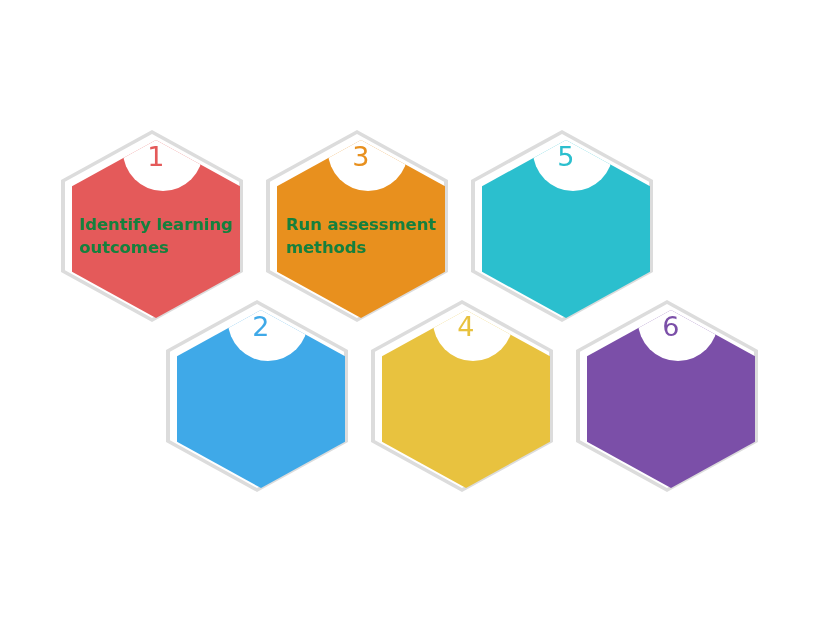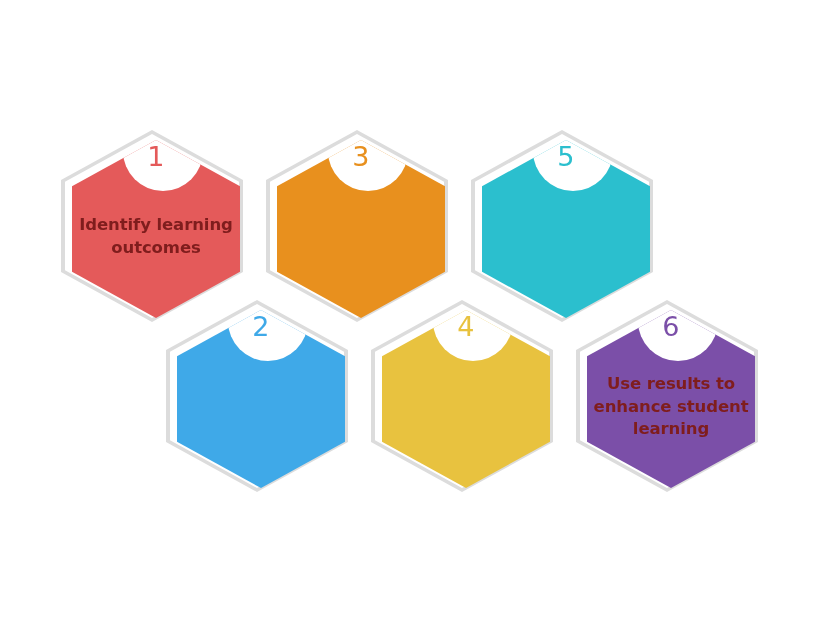--- a/index.html
+++ b/index.html
@@ -109,25 +109,25 @@
     position: absolute;
     left: 11px;
     top: 10px;
     width: 168px;
     height: 178px;
     display: flex;
     align-items: center;
     justify-content: center;
     padding-top: 16px;
     box-sizing: border-box;
-    color: #7f1d1d;
+    color: #15803d;
     font-size: 16.5px;
     font-weight: bold;
     line-height: 1.38;
-    text-align: center;
+    text-align: left;
     white-space: pre-line;
     letter-spacing: -.1px;
   }
 </style>
 </head>
 <body>
 
 <div id="canvas">
 
 <div class="hex-cell" style="left: 61px; top: 130px;">
@@ -150,20 +150,22 @@
       </div>
       <div class="hex-number" style="color: rgb(63, 169, 232);">2</div>
     </div>
     <div class="hex-cell" style="left: 266px; top: 130px;">
       <div class="hex-shadow"></div>
       <div class="hex-outline"></div>
       <div class="hex-gap"></div>
       <div class="hex-body" style="background: rgb(232, 144, 30);">
         <div class="hex-notch"></div>
       </div>
+      <div class="hex-label">Run assessment
+methods</div>
       <div class="hex-number" style="color: rgb(232, 144, 30);">3</div>
     </div>
     <div class="hex-cell" style="left: 371px; top: 300px;">
       <div class="hex-shadow"></div>
       <div class="hex-outline"></div>
       <div class="hex-gap"></div>
       <div class="hex-body" style="background: rgb(232, 194, 63);">
         <div class="hex-notch"></div>
       </div>
       <div class="hex-number" style="color: rgb(232, 194, 63);">4</div>
@@ -177,18 +179,15 @@
       </div>
       <div class="hex-number" style="color: rgb(43, 191, 206);">5</div>
     </div>
     <div class="hex-cell" style="left: 576px; top: 300px;">
       <div class="hex-shadow"></div>
       <div class="hex-outline"></div>
       <div class="hex-gap"></div>
       <div class="hex-body" style="background: rgb(123, 79, 168);">
         <div class="hex-notch"></div>
       </div>
-      <div class="hex-label">Use results to
-enhance student
-learning</div>
       <div class="hex-number" style="color: rgb(123, 79, 168);">6</div>
     </div>
   </div>
 
 </body></html>

